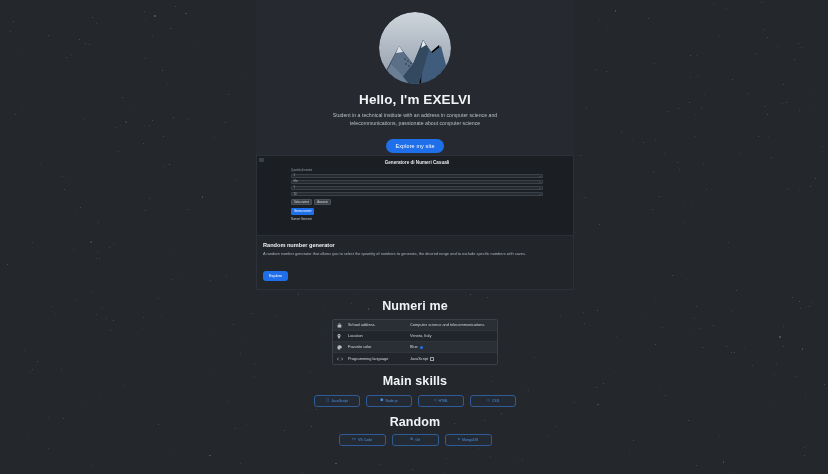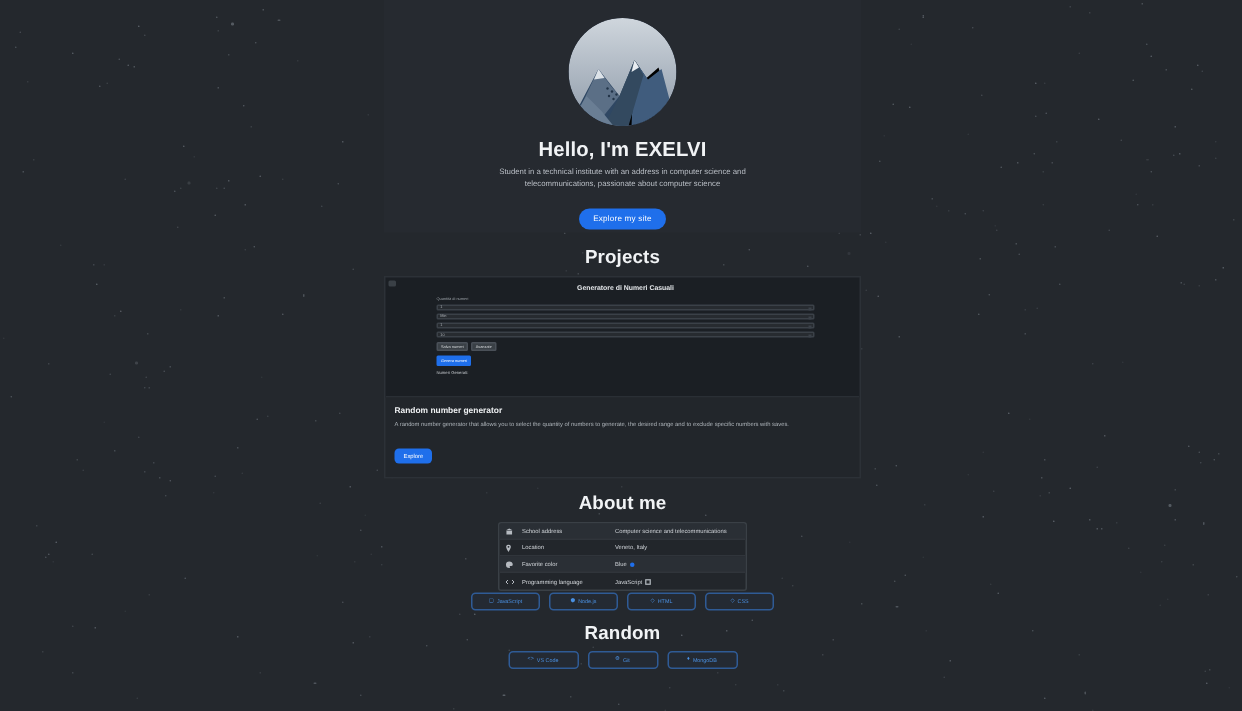--- a/index.html
+++ b/index.html
@@ -607,21 +607,20 @@
           <circle cx="27" cy="52" r="0.8" fill="#223448"></circle>
           <circle cx="30" cy="54" r="0.8" fill="#223448"></circle>
         </g>
       </svg>
     </div>
     <h1 class="hero-title">Hello, I'm EXELVI</h1>
     <p class="hero-sub">Student in a technical institute with an address in computer science and telecommunications, passionate about computer science</p>
     <button class="btn-primary">Explore my site</button>
   </section>
 
-  <h2 class="section-title">Projects</h2>
 
   <article class="project-card">
     <div class="project-preview">
       <span class="pv-chip"></span>
       <div class="pv-inner">
         <div class="pv-title">Generatore di Numeri Casuali</div>
         <div class="pv-label">Quantità di numeri</div>
         <div class="pv-field">
             <span>1</span>
           </div>
@@ -644,21 +643,21 @@
         <div class="pv-foot">Numeri Generati:</div>
       </div>
     </div>
     <div class="project-body">
       <h3 class="project-name">Random number generator</h3>
       <p class="project-desc">A random number generator that allows you to select the quantity of numbers to generate, the desired range and to exclude specific numbers with saves.</p>
       <button class="btn-small">Explore</button>
     </div>
   </article>
 
-  <h2 class="section-title">About me</h2>
+  <h2 class="section-title">Numeri me</h2>
   <div class="about-table">
 
     <div class="about-row alt">
       <span class="about-ico">
         <svg width="5" height="5" viewBox="0 0 16 16" fill="#b6bbc1">
             <path d="M2 6h12v8H2z"></path>
             <path d="M8 1L1 5h14z"></path>
           </svg>
       </span>
       <span class="about-key">School address</span>
@@ -699,20 +698,21 @@
           </svg>
       </span>
       <span class="about-key">Programming language</span>
       <span class="about-val">
         <span>JavaScript</span>
         <span class="js-glyph"></span>
       </span>
     </div>
   </div>
 
+  <h2 class="section-title">Main skills</h2>
   <div class="badge-row skills">
     <span class="badge">
       <span class="bico">▢</span>
       <span>JavaScript</span>
     </span>
     <span class="badge">
       <span class="bico">⬢</span>
       <span>Node.js</span>
     </span>
     <span class="badge">

